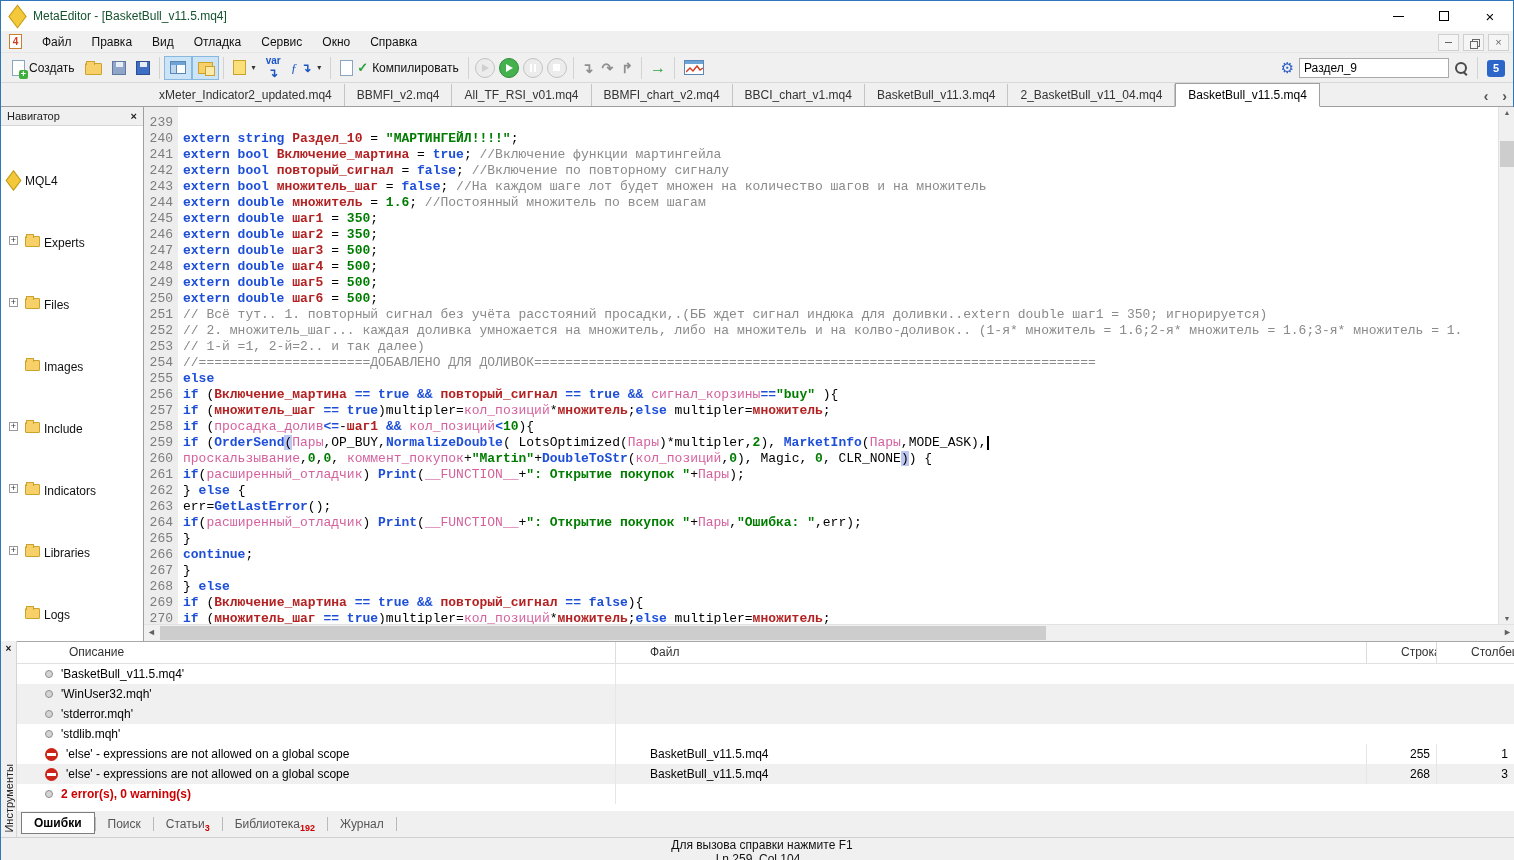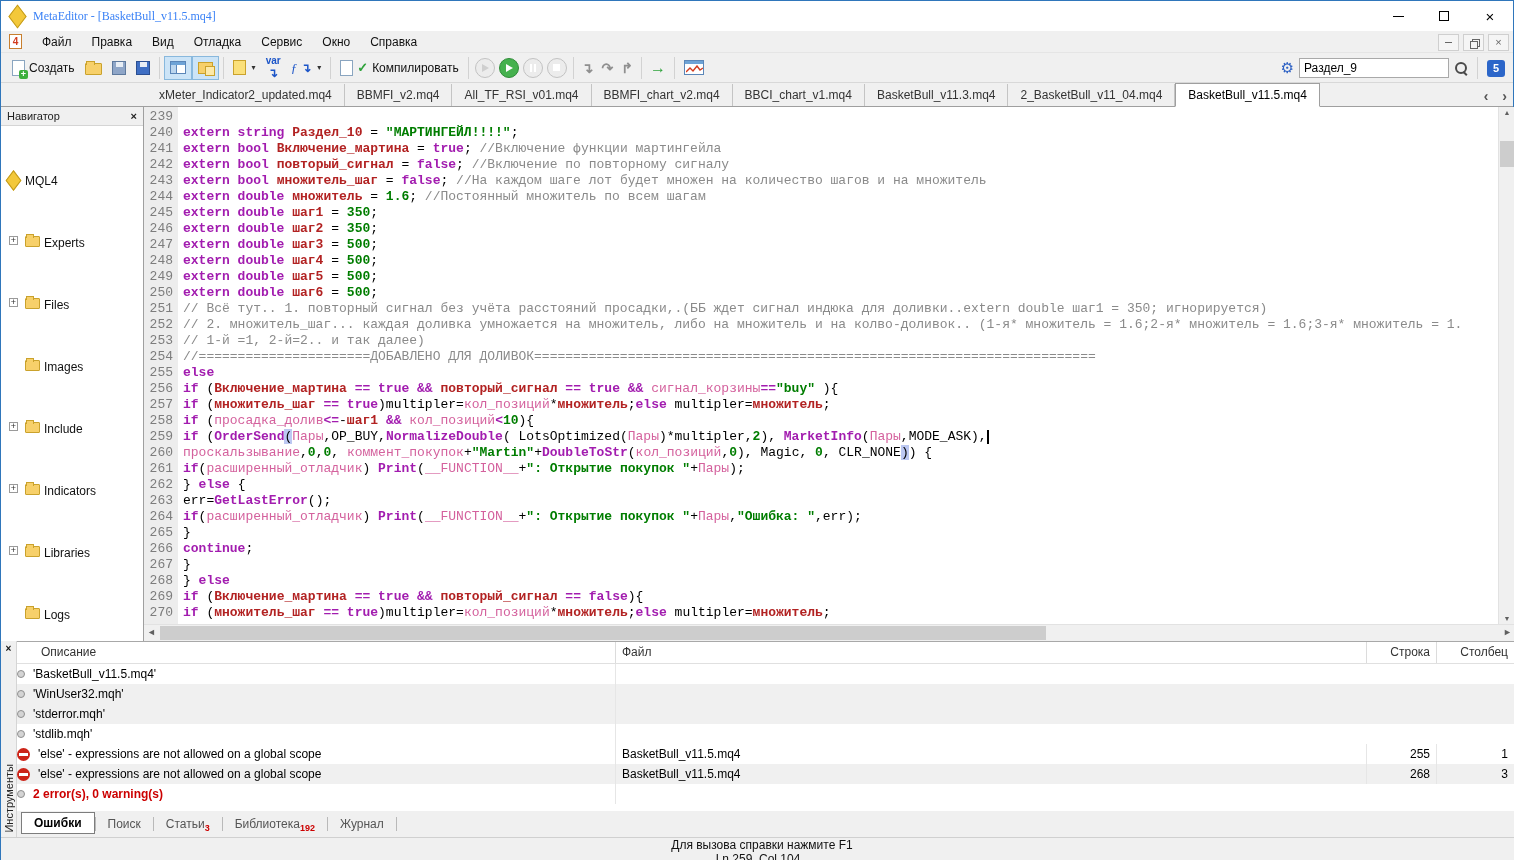--- a/index.html
+++ b/index.html
@@ -6,21 +6,21 @@
   html,body { width:1514px; height:860px; overflow:hidden; background:#e8e8e8;
               font-family:"Liberation Sans", sans-serif; }
   .window { position:absolute; left:0; top:0; width:1514px; height:860px;
             border:1px solid #2f76bb; background:#f0f0f0; }
 
   
   .titlebar { position:absolute; left:0; top:0; width:100%; height:30px; background:#ffffff;
               display:flex; align-items:center; }
   .app-logo { width:15px; height:15px; margin:0 8px 0 9px; background:#f3c83a;
               border:1px solid #c29a1d; transform:rotate(45deg) skew(8deg,8deg); }
-  .title-text { font-size:12px; color:#3b82f6;font-family:Liberation Serif, serif; }
+  .title-text { font-size:12px; color:#14532d; }
   .win-controls { position:absolute; right:0; top:0; height:30px; display:flex; }
   .win-btn { width:46px; height:30px; display:flex; align-items:center; justify-content:center; }
   .glyph-min { width:11px; height:1px; background:#000; }
   .glyph-max { width:10px; height:10px; border:1px solid #000; }
   .glyph-close { font-size:15px; color:#000; line-height:1; }
 
   
   .menubar { position:absolute; left:0; top:30px; width:100%; height:22px; background:#f0f0f0;
              display:flex; align-items:center; border-bottom:1px solid #e5e5e5; }
   .mq4-doc-icon { width:13px; height:15px; margin:0 10px 0 8px; background:#fff;
@@ -113,26 +113,26 @@
                  position:relative; flex:none; margin-left:3px; }
   .tree-folder::before { content:""; position:absolute; left:0; top:-3px; width:6px; height:3px;
                          background:#f7d06a; border:1px solid #caa22c; border-bottom:none; }
   .tree-folder.blue { background:#85b9e8; border-color:#4f82c0; }
   .tree-folder.blue::before { background:#85b9e8; border-color:#4f82c0; }
 
   
   .editor { position:absolute; left:143px; top:106px; width:1371px; height:534px; background:#fff; }
   .code-view { position:absolute; left:0; top:0; width:1354px; height:517px; overflow:hidden; background:#fff; }
   .gutter-bg { position:absolute; left:0; top:0; width:34px; height:100%; background:#ededed; }
-  .code-lines { position:relative; padding-top:2px; }
+  .code-lines { position:relative; padding-top:8px; }
   .code-line { display:flex; height:16px; font-family:"Liberation Mono","DejaVu Sans Mono",monospace;
                font-size:13px; line-height:16px; white-space:pre; }
   .ln { width:34px; flex:none; text-align:right; padding-right:5px; color:#7d7d7d; background:#ededed; }
   .code-text { padding-left:5px; }
-  .tok-b { color:#a21caf; font-weight:bold; }
+  .tok-b { color:#1d4ed8; font-weight:bold; }
   .tok-r { color:#b22222; font-weight:bold; }
   .tok-m { color:#d4619d; }
   .tok-g { color:#007d00; font-weight:bold; }
   .tok-c { color:#8a8a8a; }
   .tok-k { color:#000; }
   .tok-h { background:#bcc8f2; color:#000; }
   .caret { display:inline-block; width:2px; height:14px; background:#000; vertical-align:text-bottom; }
 
   .vscroll { position:absolute; right:0; top:0; width:17px; height:517px; background:#f0f0f0; border-left:1px solid #e2e2e2; }
   .vthumb { position:absolute; left:1px; right:1px; top:34px; height:26px; background:#cdcdcd; }
@@ -146,21 +146,21 @@
                   border-top:1px solid #a8a8a8; }
   .side-strip { position:absolute; left:0; top:640px; width:16px; height:196px; background:#f0f0f0;
                 border-right:1px solid #d5d5d5; z-index:6; }
   .strip-close { display:block; text-align:center; font-size:10px; font-weight:bold; color:#111; margin-top:2px; }
   .vlabel { position:absolute; bottom:4px; left:2px; font-size:11px; color:#222;
             writing-mode:vertical-rl; transform:rotate(180deg); }
   .panel-table { position:absolute; left:16px; top:0; right:0; }
   .prow { display:grid; grid-template-columns:599px 1fr 70px 78px; }
   .phead { height:22px; border-bottom:1px solid #e0e0e0; }
   .phead .pcell { font-size:12px; color:#333; line-height:21px; border-right:1px solid #dcdcdc; }
-  .pcell { padding:0 6px; overflow:hidden; white-space:nowrap; }
+  .pcell { padding:0 6px; overflow:hidden; white-space:nowrap;margin-left:28px; }
   .pcell.right { text-align:right; }
   .drow { height:20px; font-size:12px; color:#000; align-items:center; }
   .drow.alt { background:#f0f0f0; }
   .drow .pcell { line-height:20px; border-right:1px solid #e6e6e6; }
   .desc-cell { display:flex; align-items:center; gap:8px; padding-left:0; }
   .ic-info { width:8px; height:8px; border-radius:50%; background:#d4d4d4; border:1px solid #8f8f8f; flex:none; }
   .ic-error { width:13px; height:13px; border-radius:50%; background:#cc2418; position:relative; flex:none; }
   .ic-error::before { content:""; position:absolute; left:2px; top:5px; width:9px; height:3px; background:#fff; }
   .summary-text { color:#cc0000; font-weight:bold; }
 

